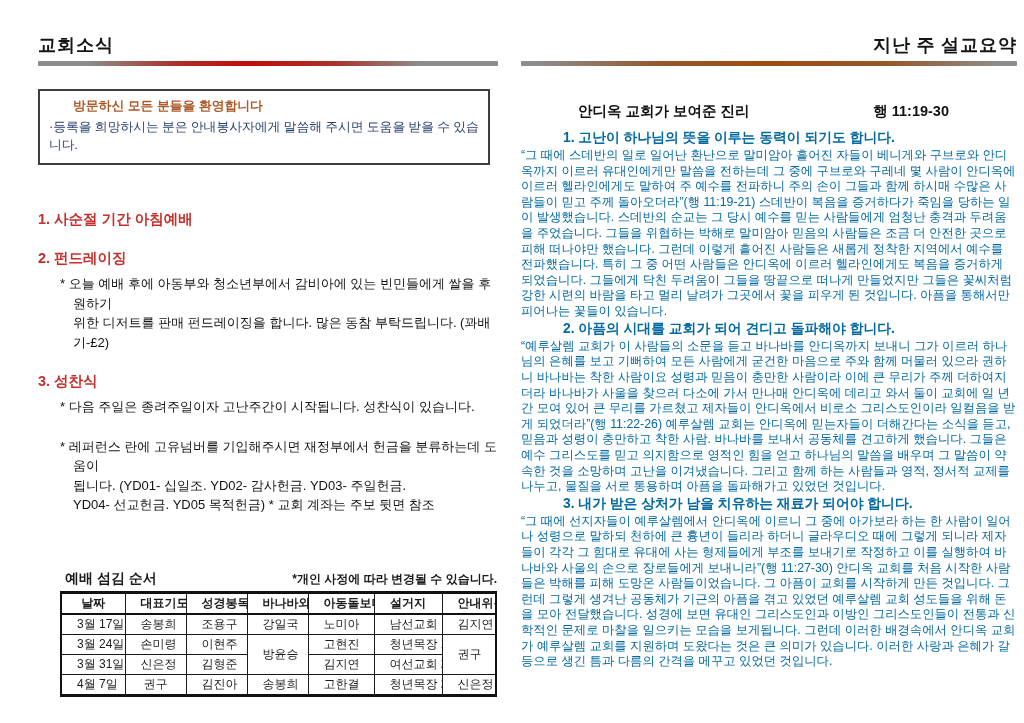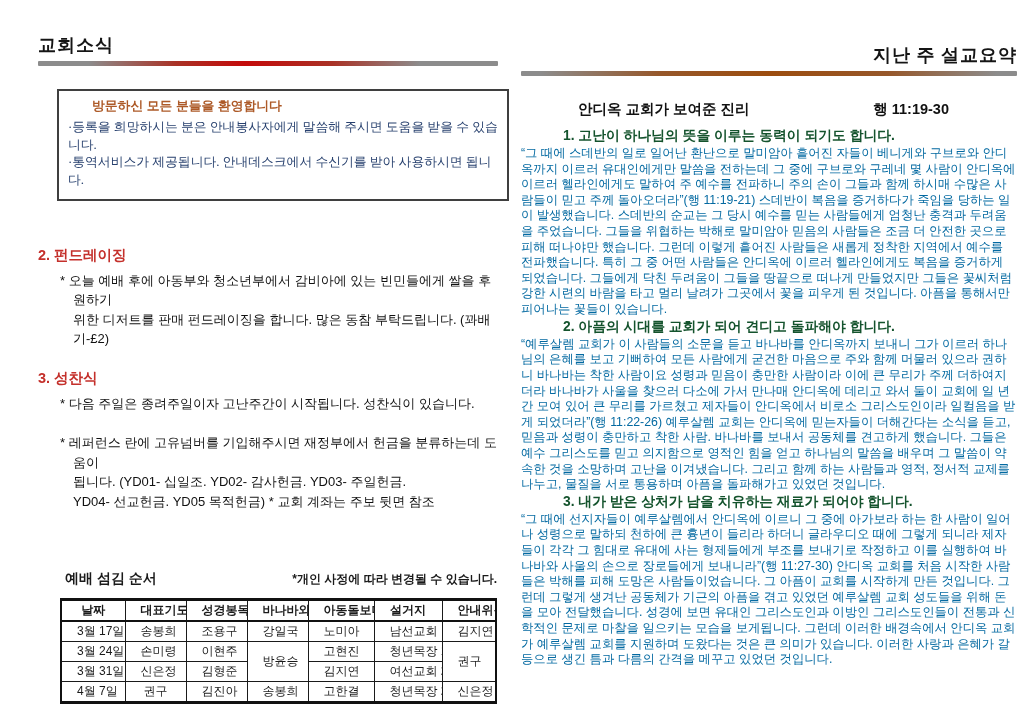--- a/index.html
+++ b/index.html
@@ -8,21 +8,21 @@
     width: 1024px; height: 723px;
     font-family: "Liberation Sans", "DejaVu Sans", sans-serif;
     color: #1a1a1a;
     position: relative;
     overflow: hidden;
   }
   .page { position: relative; width: 1024px; height: 512px; background: #fff; }
 
   
   .col-left  { position: absolute; left: 38px;  top: 33px; width: 460px; }
-  .col-right { position: absolute; left: 521px; top: 43px; width: 496px; }
+  .col-right { position: absolute; left: 521px; top: 33px; width: 496px; }
 
   
   .section-title {
     font-family: "Liberation Serif", "DejaVu Serif", serif;
     font-size: 18px; font-weight: bold; color: #151515;
     letter-spacing: 1px;
   }
   .section-title.right { text-align: right; }
   .rule { height: 5px; margin-top: 4px; border-radius: 1px; }
   .rule-left {
@@ -32,76 +32,75 @@
     background: linear-gradient(90deg,#8c8c8c 0%,#8c8c8c 4%,#96572a 28%,#9c4d0f 50%,#96572a 74%,#8c8c8c 96%,#8c8c8c 100%);
   }
 
   
   .welcome-box {
     margin-top: 23px;
     border: 2px solid #3f3f3f;
     padding: 7px 8px 9px 9px;
     font-size: 12.8px;
     width: 452px;
-    margin-left: 19px;
   }
   .welcome-title { color: #ad5a28; font-weight: bold; padding-left: 24px; margin-bottom: 4px; }
   .welcome-line  { color: #27406e; line-height: 1.38; font-family: Liberation Serif, serif; }
 
   
   .announcements { margin-top: 45px; }
   .announcement  { margin-bottom: 20px; }
   .ann-title { color: #c4302b; font-weight: bold; font-size: 14.5px; margin-bottom: 6px; }
   .ann-body  { padding-left: 35px; font-size: 13px; line-height: 1.5; color: #111; }
   .ann-line:first-child { text-indent: -13px; }
 
   
   .serving { position: absolute; top: 537px; left: 22px; width: 437px; }
-  .serving-head { display: flex; justify-content: space-between; align-items: baseline; margin-bottom: 10px; }
+  .serving-head { display: flex; justify-content: space-between; align-items: baseline; margin-bottom: 3px; }
   .serving-title { font-weight: bold; font-size: 14px; padding-left: 5px; }
   .serving-note  { font-weight: bold; font-size: 12px; }
   table.serving-table {
     border-collapse: collapse; width: 100%;
     font-size: 12px; table-layout: fixed;
     border-top: 3px solid #111; border-bottom: 3px solid #111;
     border-left: 2px solid #111; border-right: 2px solid #111;
   }
   .serving-table th, .serving-table td {
     border: 1px solid #1a1a1a; text-align: center;
     padding: 1px 15px; height: 18px; overflow: hidden; white-space: nowrap;
   }
   .serving-table thead th { font-weight: bold; border-bottom: 2px solid #111; }
 
   
   .sermon-title-row {
-    margin-top: 24px; display: flex; justify-content: space-between;
+    margin-top: 36px; display: flex; justify-content: space-between;
     padding-left: 57px; padding-right: 68px;
     font-weight: bold; font-size: 14.5px; color: #111;
   }
   .sermon-points { margin-top: 8px; }
-  .point-heading { font-weight: bold; font-size: 13.8px; color: #14532d; padding-left: 42px; margin-bottom: 1px; }
+  .point-heading { font-weight: bold; font-size: 13.8px; color: #0369a1; padding-left: 42px; margin-bottom: 1px; }
   .point-body { font-size: 12.35px; line-height: 1.265; color: #0369a1; text-align: left; word-break: break-word; }
 </style>
 </head>
 <body>
 
 <div class="page">
 
   <div class="col-left">
     <div class="section-title">교회소식</div>
     <div class="rule rule-left"></div>
 
     <div class="welcome-box">
       <div class="welcome-title">방문하신 모든 분들을 환영합니다</div>
       <div class="welcome-line">·등록을 희망하시는 분은 안내봉사자에게 말씀해 주시면 도움을 받을 수 있습니다.</div>
-      <div class="welcome-line">·통역서비스가 제공됩니다. 안내데스크에서 수신기를 받아 사용하시면 됩니다.</div>
     </div>
 
     <div class="announcements">
       <div class="announcement">
+        <div class="ann-title">1. 사순절 기간 아침예배</div>
       </div>
 
       <div class="announcement">
         <div class="ann-title">2. 펀드레이징</div>
         <div class="ann-body">
           <div class="ann-line">* 오늘 예배 후에 아동부와 청소년부에서 감비아에 있는 빈민들에게 쌀을 후원하기</div>
           <div class="ann-line">위한 디저트를 판매 펀드레이징을 합니다. 많은 동참 부탁드립니다. (꽈배기-£2)</div>
         </div>
       </div>
 

